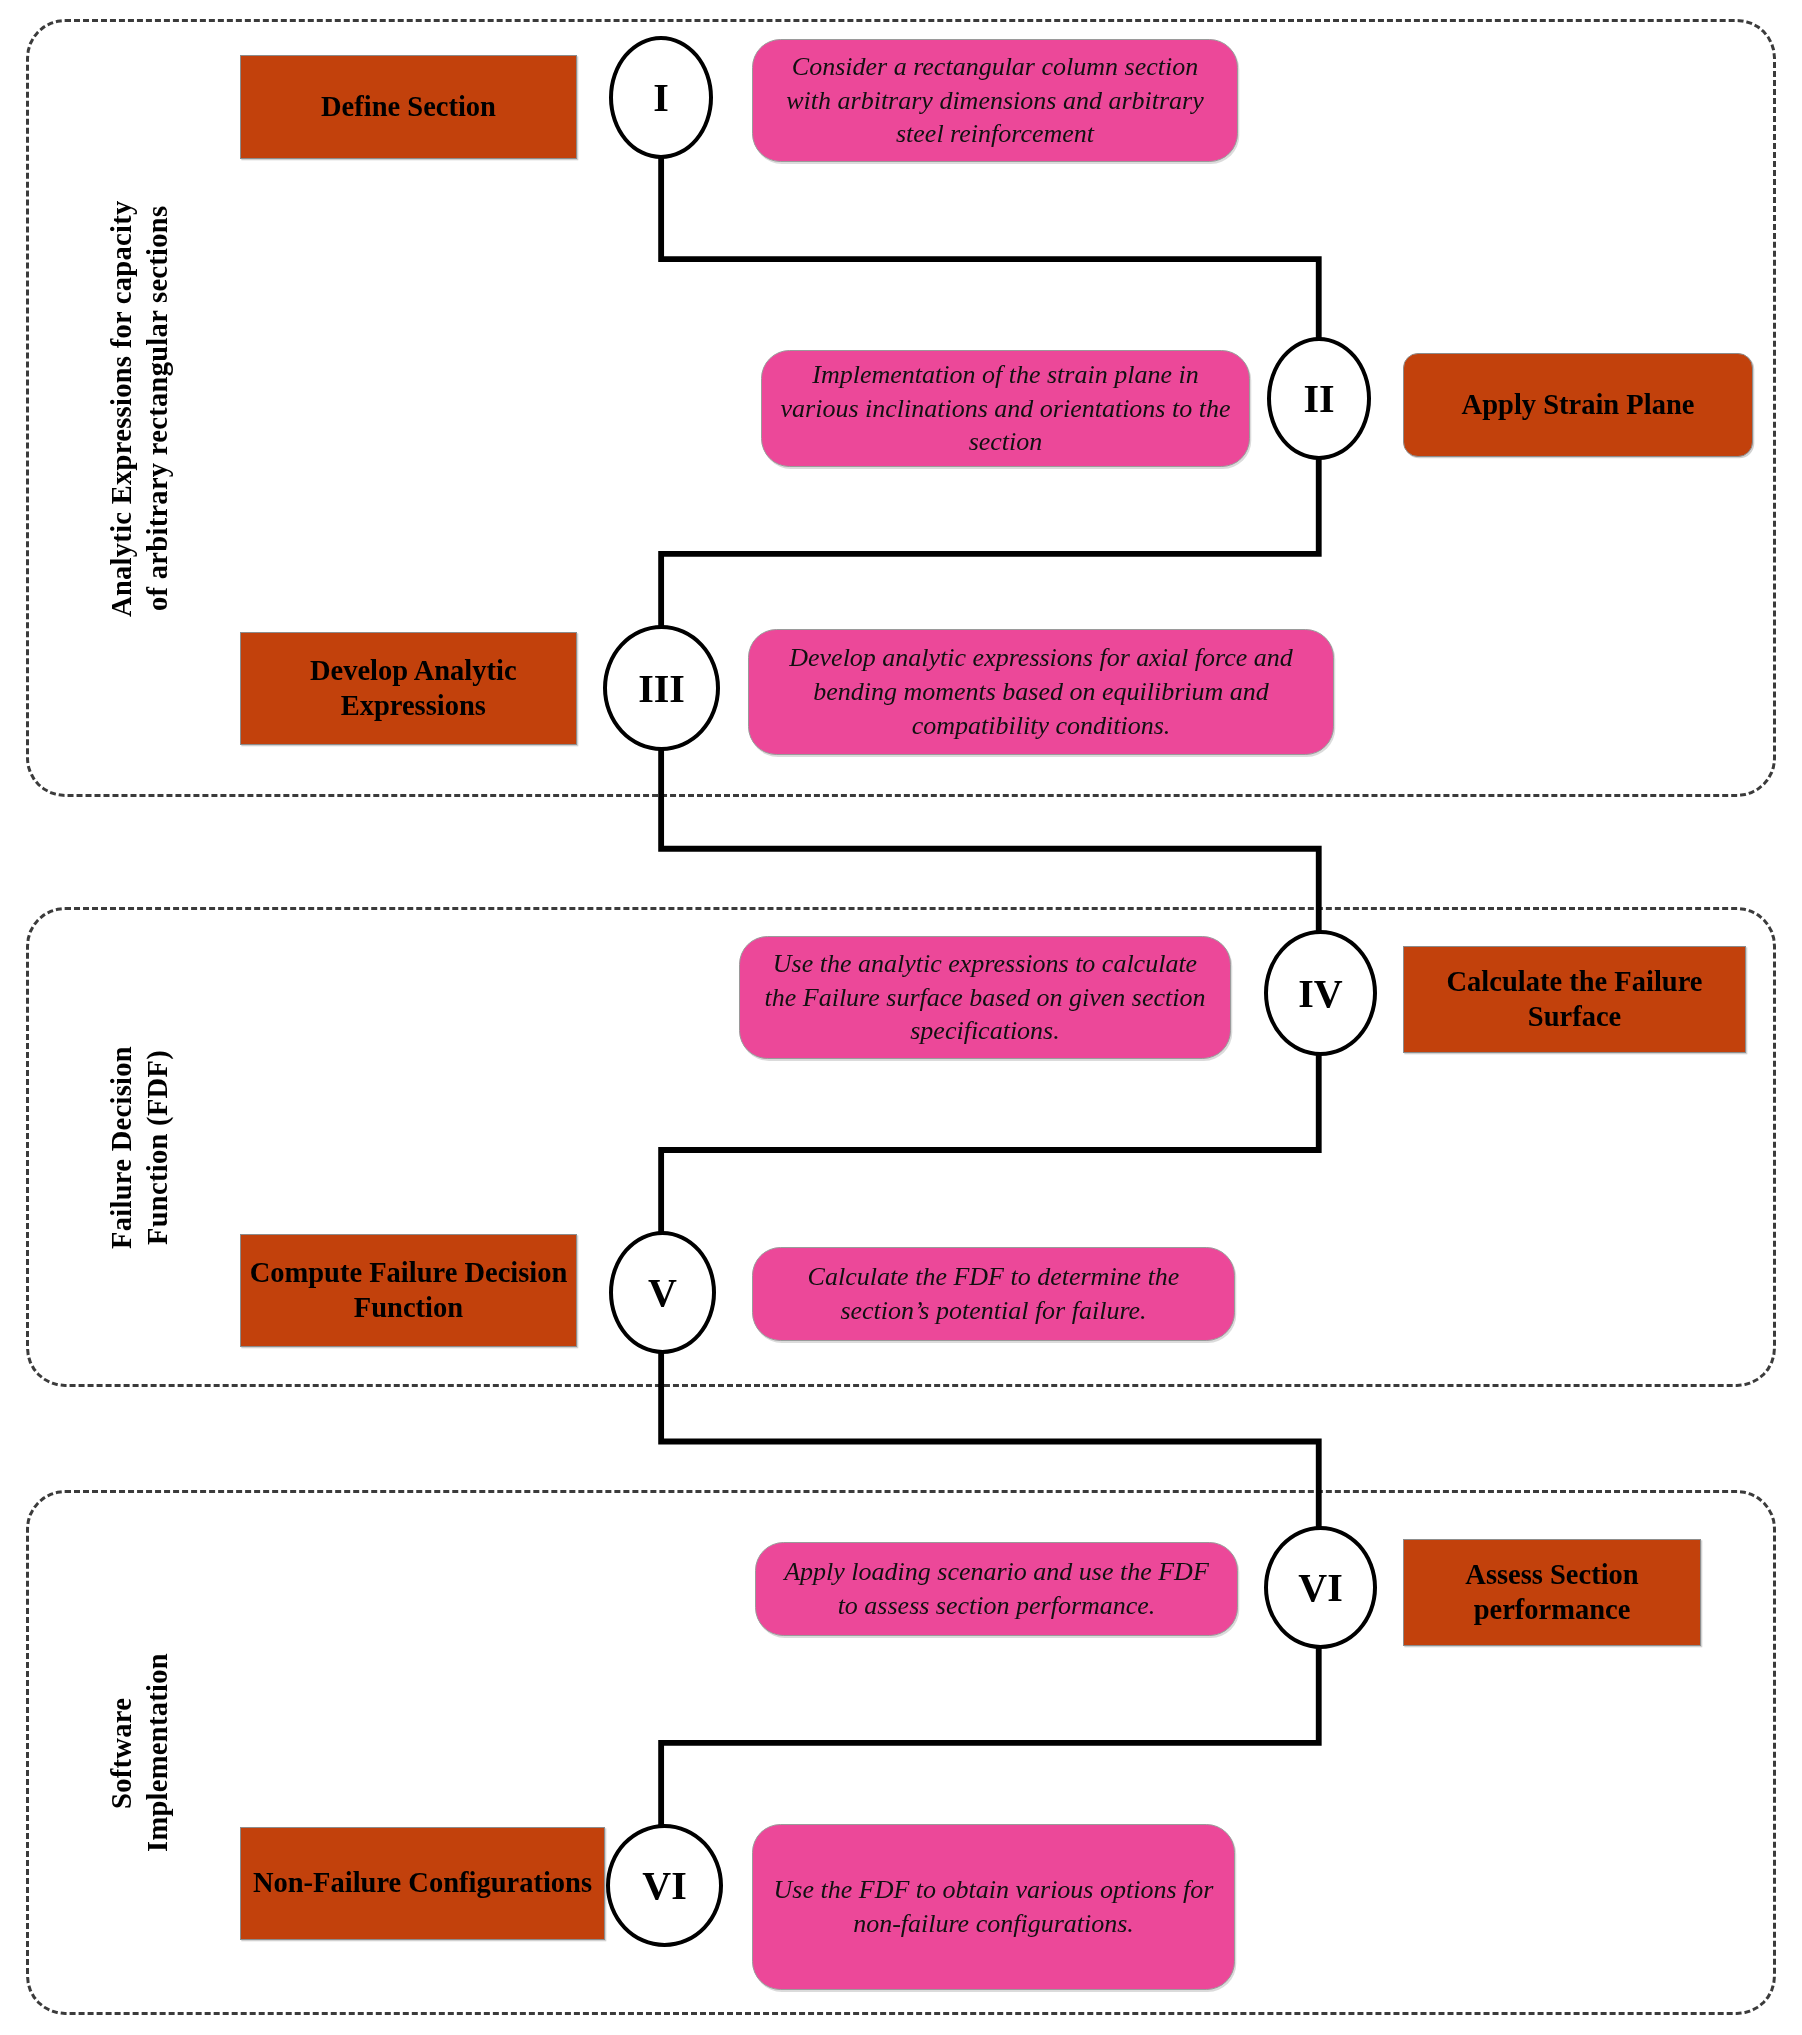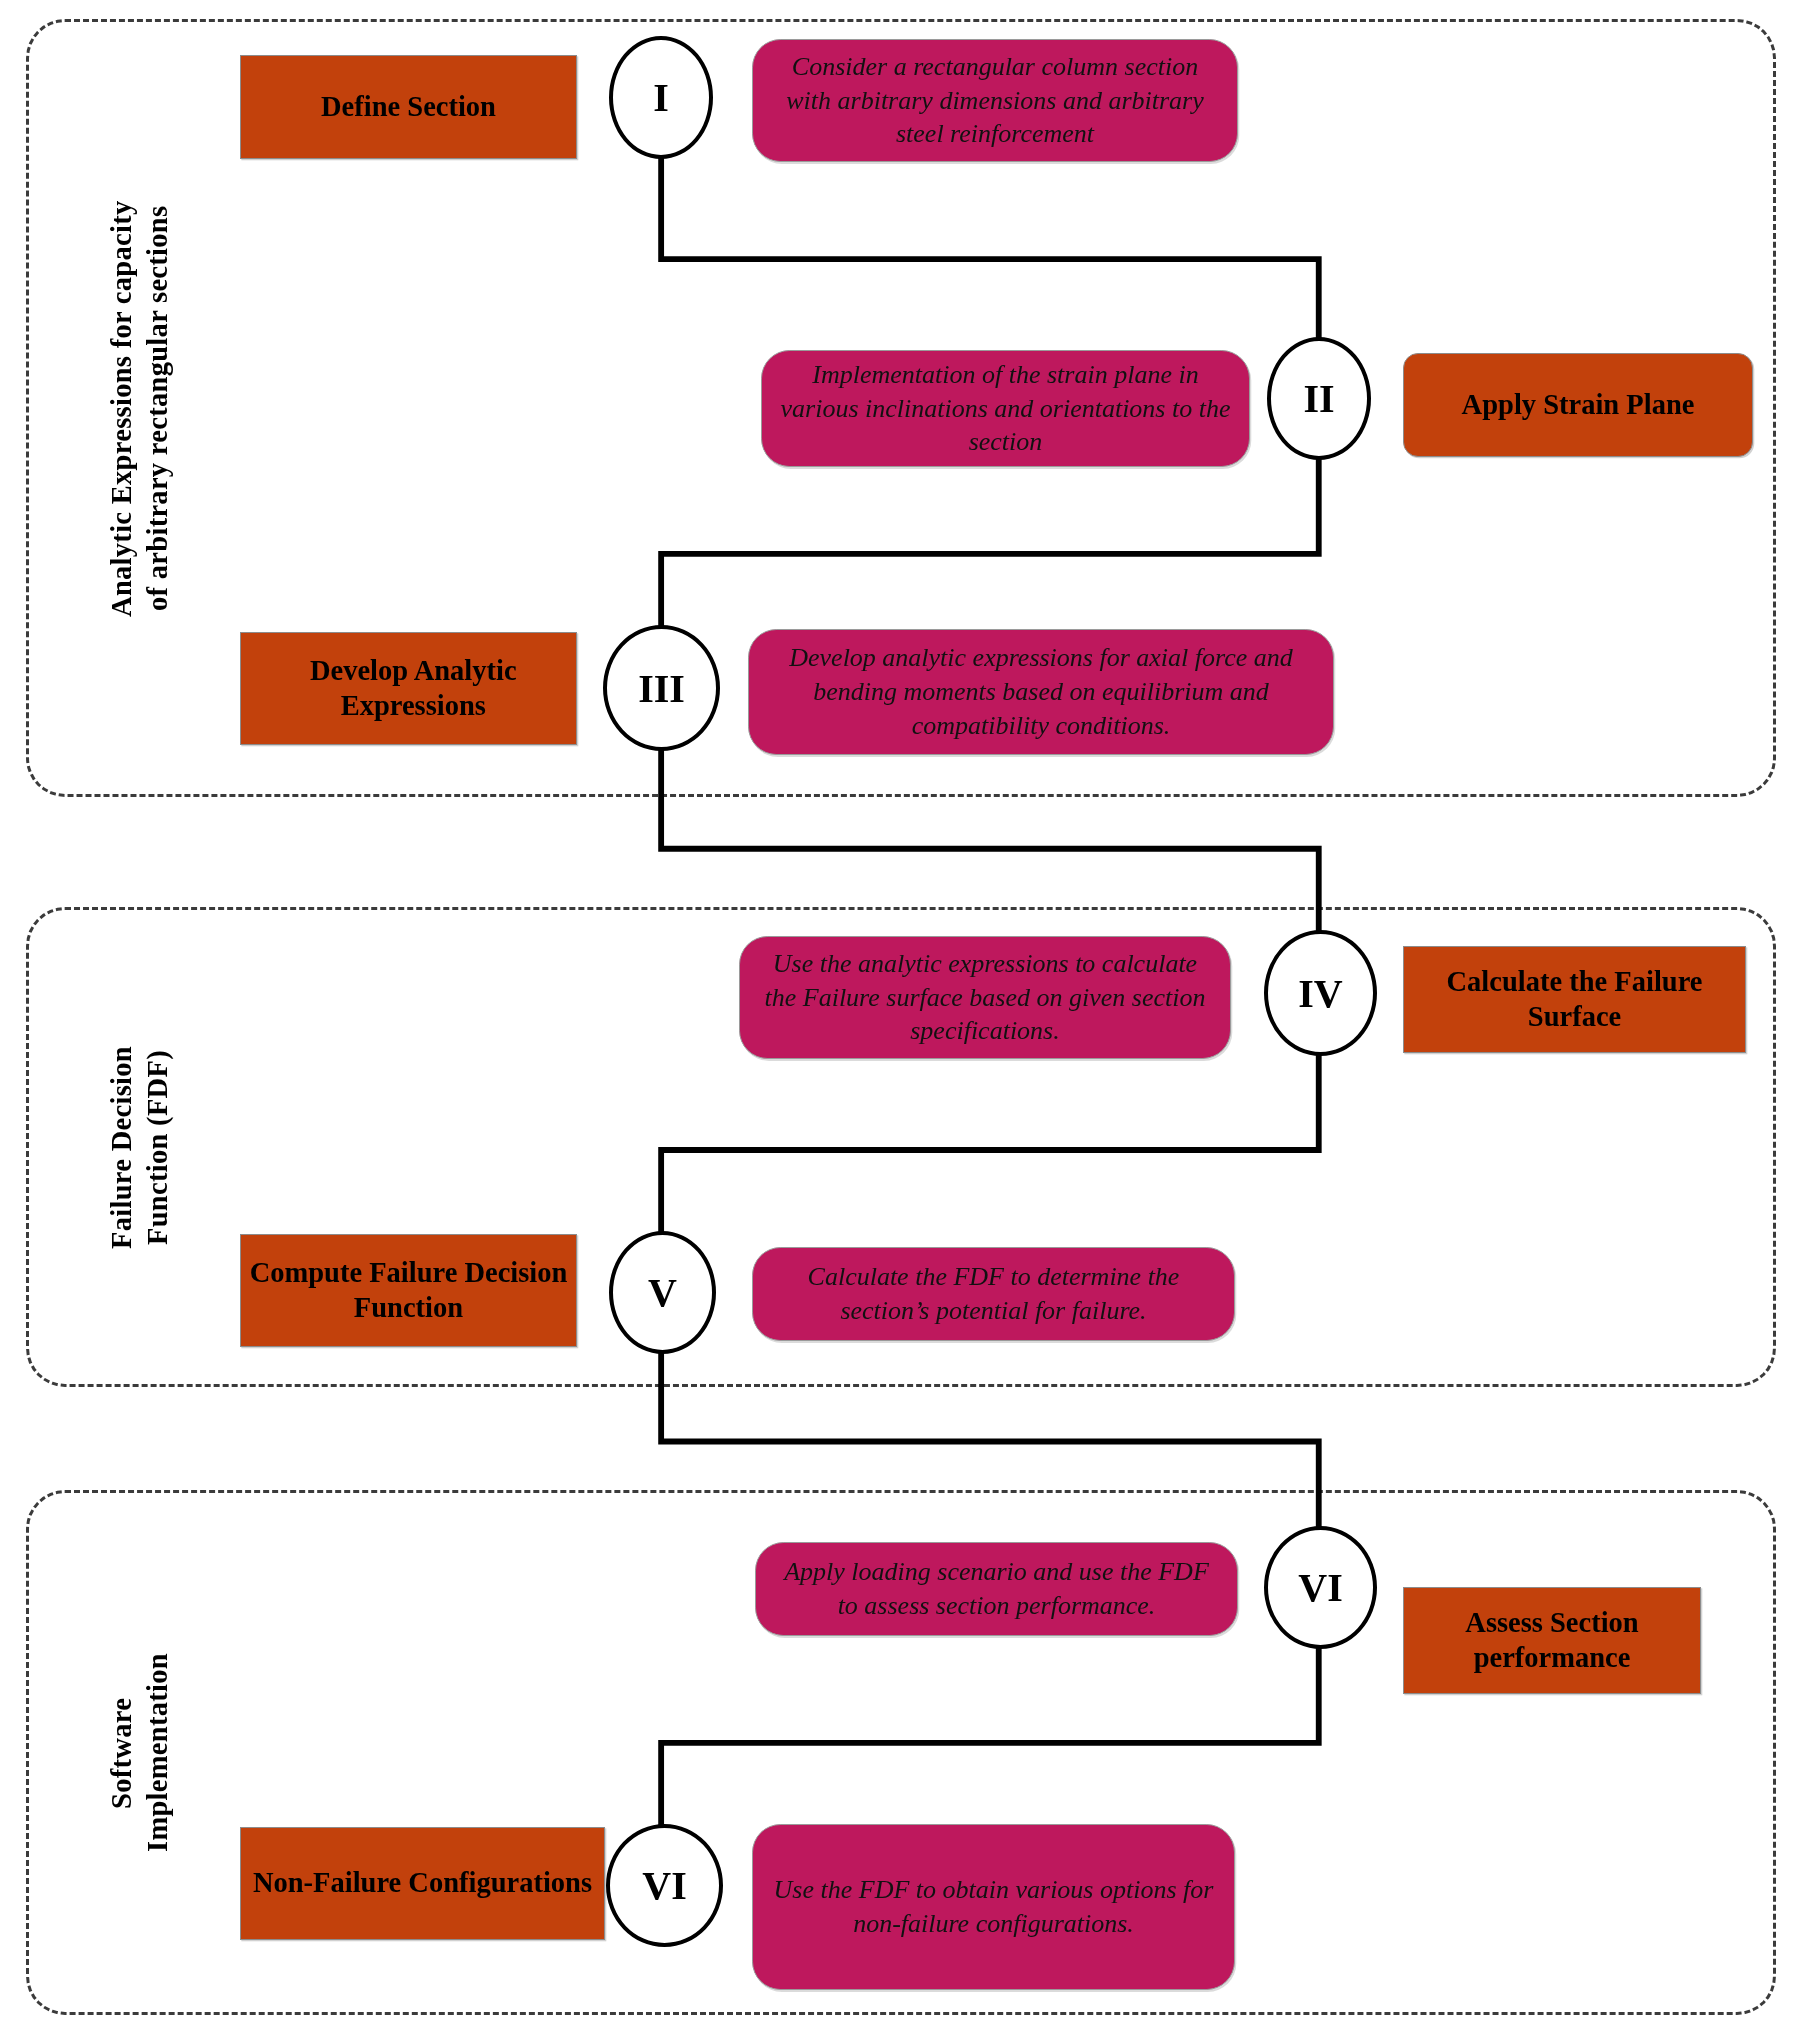--- a/index.html
+++ b/index.html
@@ -62,21 +62,21 @@
     color:#000;
     z-index:5;
   }
 
   
   .callout{
     position:absolute;
     box-sizing:border-box;
     border:1.9px solid #9a9a9a;
     border-radius:28.5px;
-    background:#be185d;
+    background:#ec4899;
     display:flex;align-items:center;justify-content:center;
     text-align:center;
     font-style:italic;
     font-size:26px;
     line-height:1.3;
     color:#111;
     padding:6.5px 15.6px;
     box-shadow:1.3px 1.9px 0 rgba(0,0,0,0.14);
     z-index:3;
   }
@@ -142,21 +142,21 @@
   <div class="callout" style="left:739px;top:936px;width:492px;height:123px;">Use the analytic expressions to calculate the Failure surface based on given section specifications.</div>
 
   <div class="step-box" style="left:240px;top:1234px;width:337px;height:113px;">Compute Failure Decision Function</div>
 
   <div class="numeral" style="left:609px;top:1231px;width:107px;height:123px;">V</div>
 
   <div class="callout" style="left:752px;top:1247px;width:483px;height:94px;">Calculate the FDF to determine the section’s potential for failure.</div>
 
   <div class="numeral" style="left:1264px;top:1526px;width:113px;height:123px;">VI</div>
 
-  <div class="step-box" style="left:1403px;top:1539px;width:298px;height:107px;margin-top:48px;">Assess Section performance</div>
+  <div class="step-box" style="left:1403px;top:1539px;width:298px;height:107px;">Assess Section performance</div>
 
   <div class="callout" style="left:755px;top:1542px;width:483px;height:94px;">Apply loading scenario and use the FDF to assess section performance.</div>
 
   <div class="step-box" style="left:240px;top:1827px;width:365px;height:113px;">Non-Failure Configurations</div>
 
   <div class="numeral" style="left:606px;top:1824px;width:117px;height:123px;">VI</div>
 
   <div class="callout" style="left:752px;top:1824px;width:483px;height:166px;">Use the FDF to obtain various options for non-failure configurations.</div>
 
 </div>

